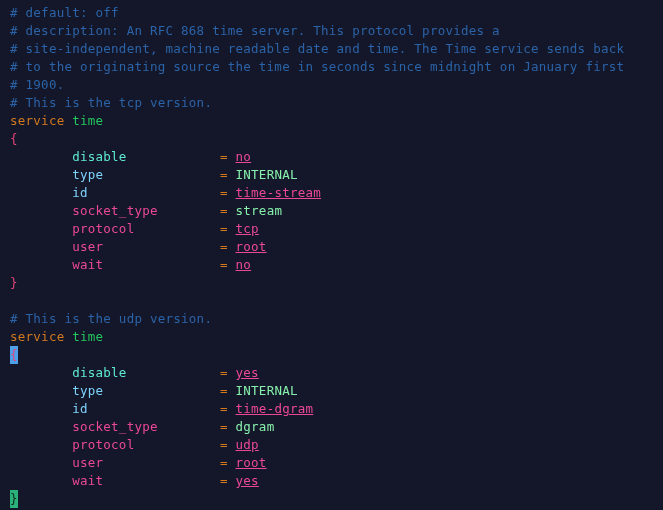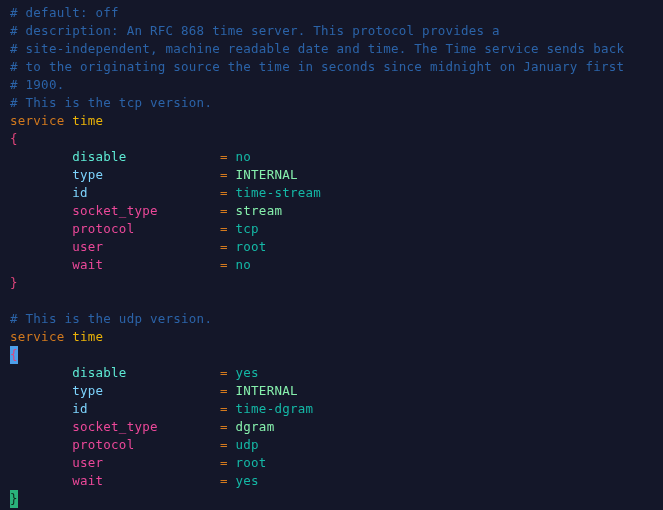--- a/index.html
+++ b/index.html
@@ -26,27 +26,27 @@
     white-space: pre;
     color: #c8cede;
   }
   .line {
     height: 18px;
     white-space: pre;
   }
   
   .c-comment   { color: #2b63a8; }
   .c-keyword   { color: #d2791e; }   
-  .c-svcname   { color: #eab308; margin-top: 40px; }   
+  .c-svcname   { color: #22c55e; margin-top: 40px; }   
   .c-brace     { color: #e0457b; }   
   .c-attr-pink { color: #5eead4; }   
   .c-attr-green{ color: #7dd3fc; }   
   .c-attr-org  { color: #ec4899; }   
   .c-eq        { color: #d2791e; }
-  .c-val-red   { color: #14b8a6; }
+  .c-val-red   { color: #ec4899; text-decoration: underline; }
   .c-val-blue  { color: #86efac; }
   
   .cursor-block {
     background: #4d9fea;
     color: #e0457b;
     display: inline-block;
   }
   .match-brace {
     background: #2ab27b;
     color: #0d2a1c;

